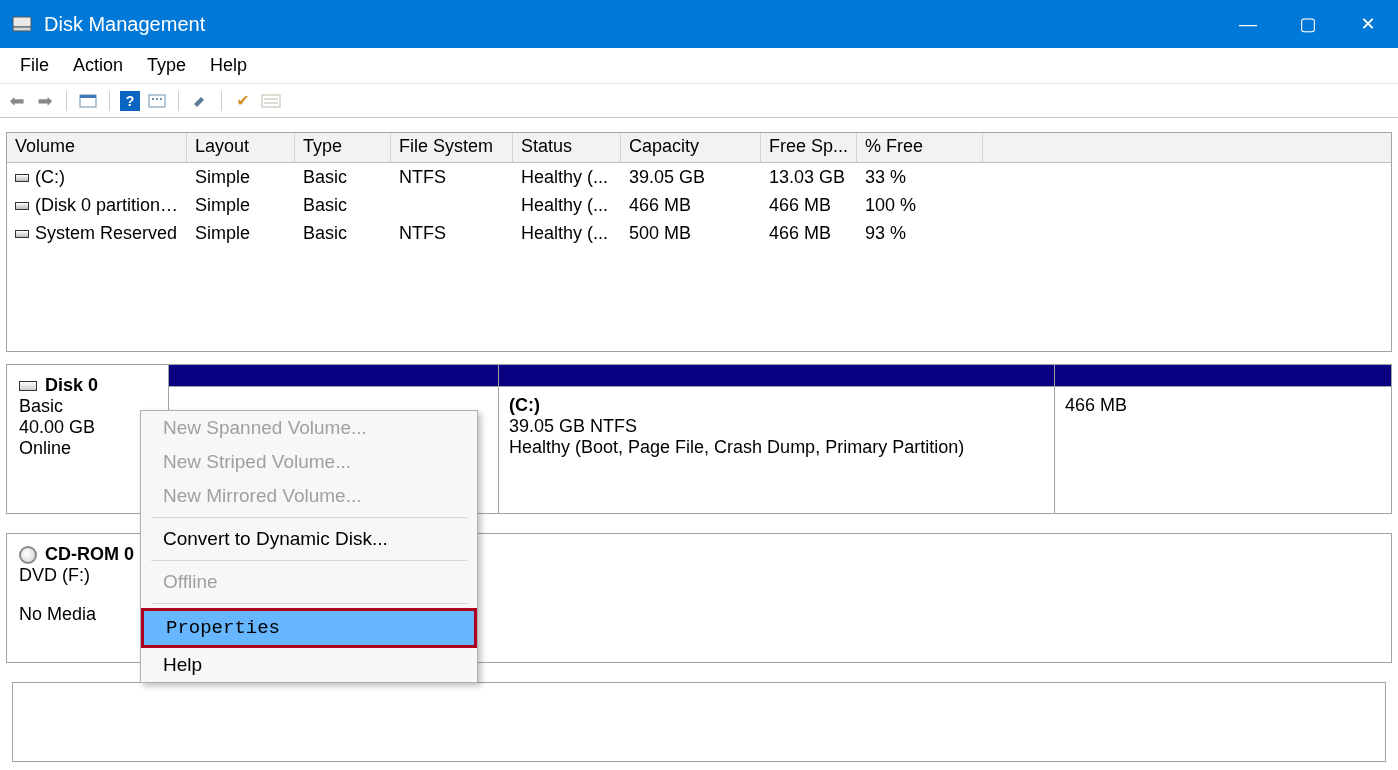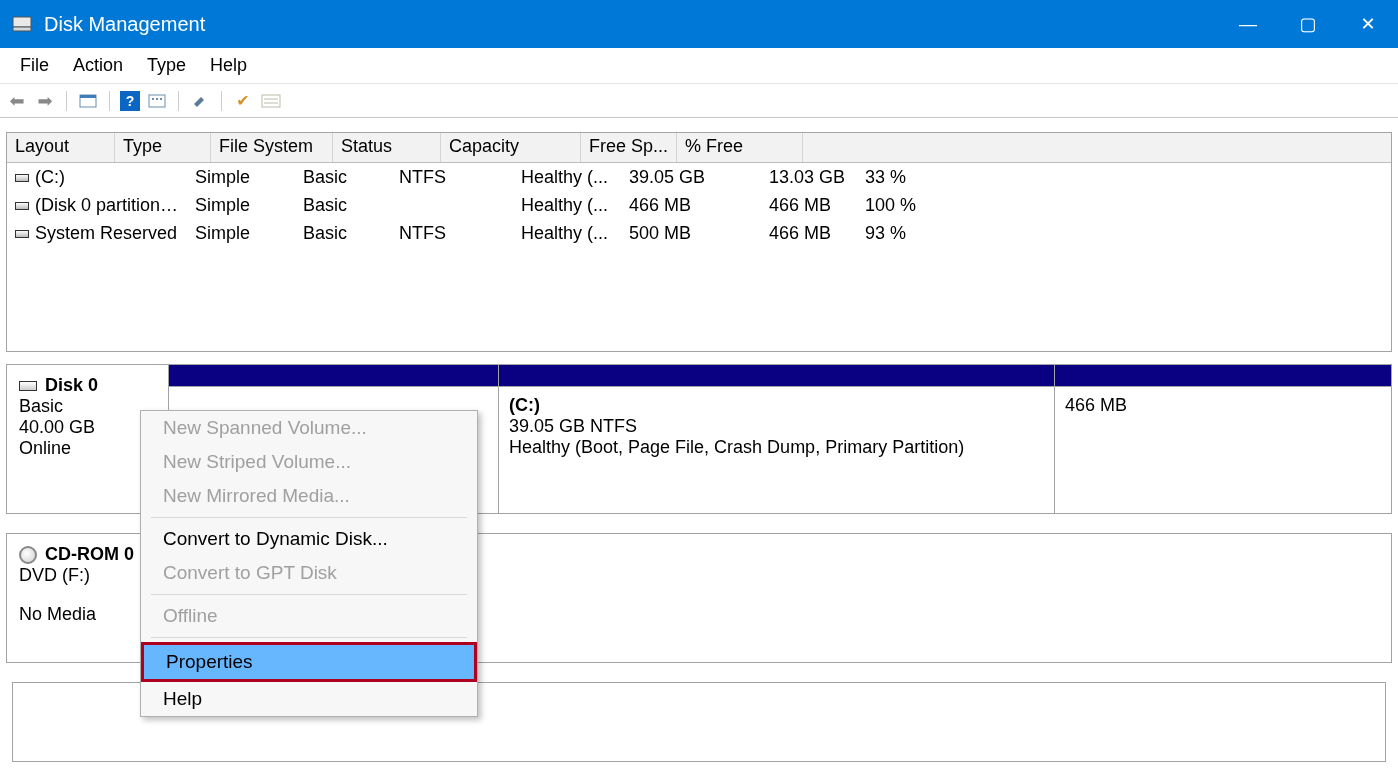--- a/index.html
+++ b/index.html
@@ -47,21 +47,21 @@
 .part .pname { font-weight: bold; }
 
 .diskrow.cd { min-height: 130px; }
 .diskrow.cd .dicon.cd { width: 18px; height: 18px; border-radius: 50%; border: 2px solid #888; background: radial-gradient(circle at 40% 40%, #fff, #d0d0d0); margin-right: 8px; vertical-align: middle; display: inline-block;}
 
 
 .ctxmenu { position: absolute; background: #f7f7f7; border: 1px solid #b0b0b0; box-shadow: 3px 3px 6px rgba(0,0,0,0.25); width: 338px; font-size: 19px; z-index: 100; }
 .ctxmenu .citem { padding: 6px 22px; cursor: pointer; }
 .ctxmenu .citem.disabled { color: #a0a0a0; cursor: default; }
 .ctxmenu .csep { height: 1px; background: #d8d8d8; margin: 4px 10px; }
-.ctxmenu .citem.highlighted { background: #66b7ff; }
+.ctxmenu .citem.highlighted { background: #66b7ff; font-family: Liberation Mono, monospace; }
 .ctxmenu .highlight-box { border: 3px solid #b00020; padding: 0; }
 .ctxmenu .highlight-box .citem { padding: 6px 22px; }
 
 .footer { border: 1px solid #a3a3a3; height: 80px; margin: 0 6px; }
 
 </style>
 </head>
 <body>
 
 <div class="titlebar">
@@ -119,20 +119,21 @@
       <svg width="20" height="14">
         <rect x="1" y="1" width="18" height="12" fill="#fff" stroke="#bba"></rect>
         <line x1="3" y1="5" x2="17" y2="5" stroke="#bba"></line>
         <line x1="3" y1="9" x2="17" y2="9" stroke="#bba"></line>
       </svg>
     </div>
 </div>
 
 <div class="volumes">
   <div class="thead">
+    <div class="th" style="width:180px">Volume</div>
     <div class="th" style="width:108px">Layout</div>
     <div class="th" style="width:96px">Type</div>
     <div class="th" style="width:122px">File System</div>
     <div class="th" style="width:108px">Status</div>
     <div class="th" style="width:140px">Capacity</div>
     <div class="th" style="width:96px">Free Sp...</div>
     <div class="th" style="width:126px">% Free</div>
     <div class="th" style="flex:1;border-right:none"></div>
   </div>
   <div class="tbody" id="vol-tbody">
@@ -211,26 +212,25 @@
     <div class="parts"></div>
   </div>
 
   <div class="footer"></div>
 </div>
 
 <div class="ctxmenu" style="left:140px; top:410px">
   <div id="ctx-block1">
       <div class="citem disabled">New Spanned Volume...</div>
       <div class="citem disabled">New Striped Volume...</div>
-      <div class="citem disabled">New Mirrored Media...</div>
+      <div class="citem disabled">New Mirrored Volume...</div>
     </div>
   <div class="csep"></div>
   <div id="ctx-block2">
       <div class="citem">Convert to Dynamic Disk...</div>
-      <div class="citem disabled">Convert to GPT Disk</div>
     </div>
   <div class="csep"></div>
   <div class="citem disabled">Offline</div>
   <div class="csep"></div>
   <div class="highlight-box">
     <div class="citem highlighted">Properties</div>
   </div>
   <div class="citem">Help</div>
 </div>
 

